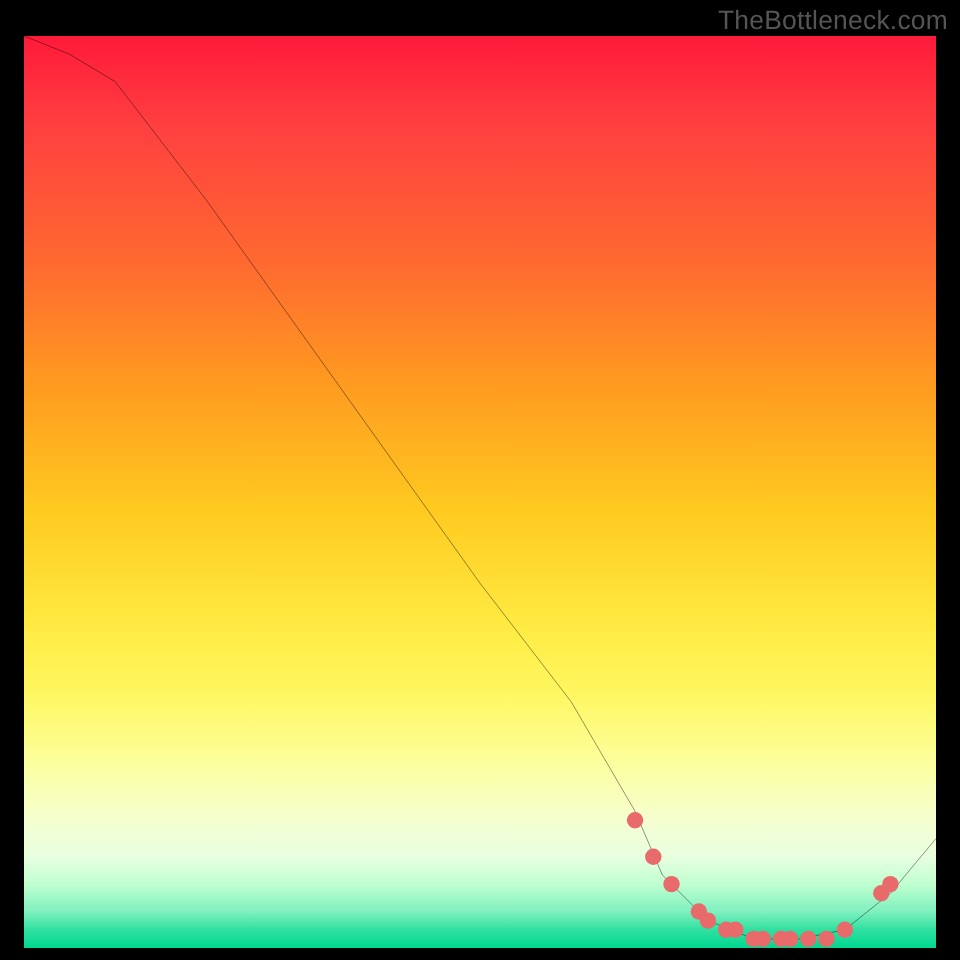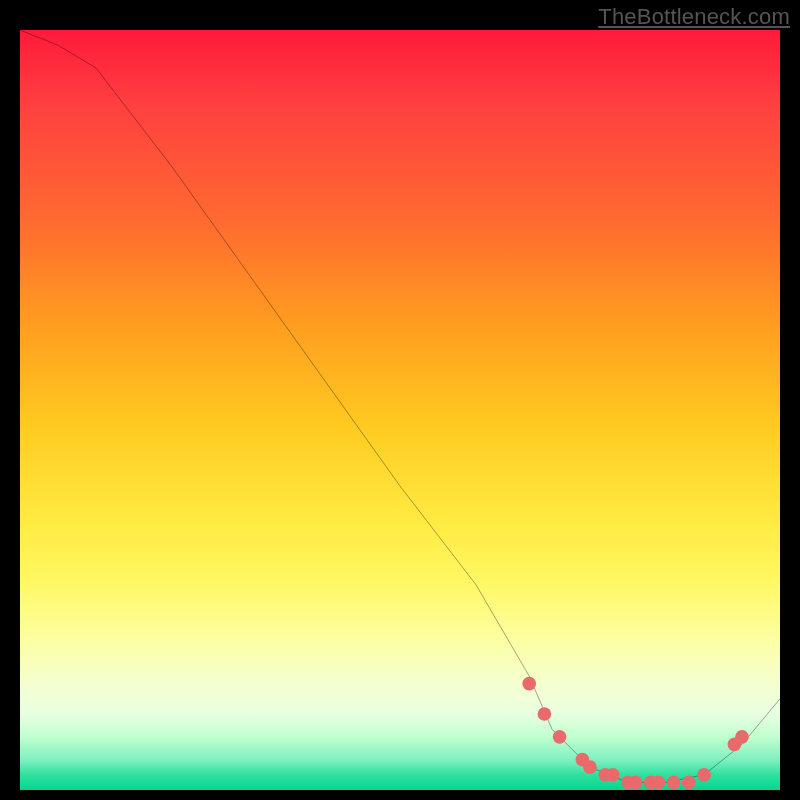--- a/index.html
+++ b/index.html
@@ -19,21 +19,20 @@
   }
   .watermark {
     position: absolute;
     top: 4px;
     right: 10px;
     color: #555;
     font-size: 22px;
     font-weight: 500;
     letter-spacing: 0.2px;
     z-index: 50;
-    text-decoration: underline;
   }
   .plot {
     position: absolute;
     left: 20px;
     top: 30px;
     width: 760px;
     height: 760px;
     background: linear-gradient(
       to bottom,
       #ff1a3a 0%,

